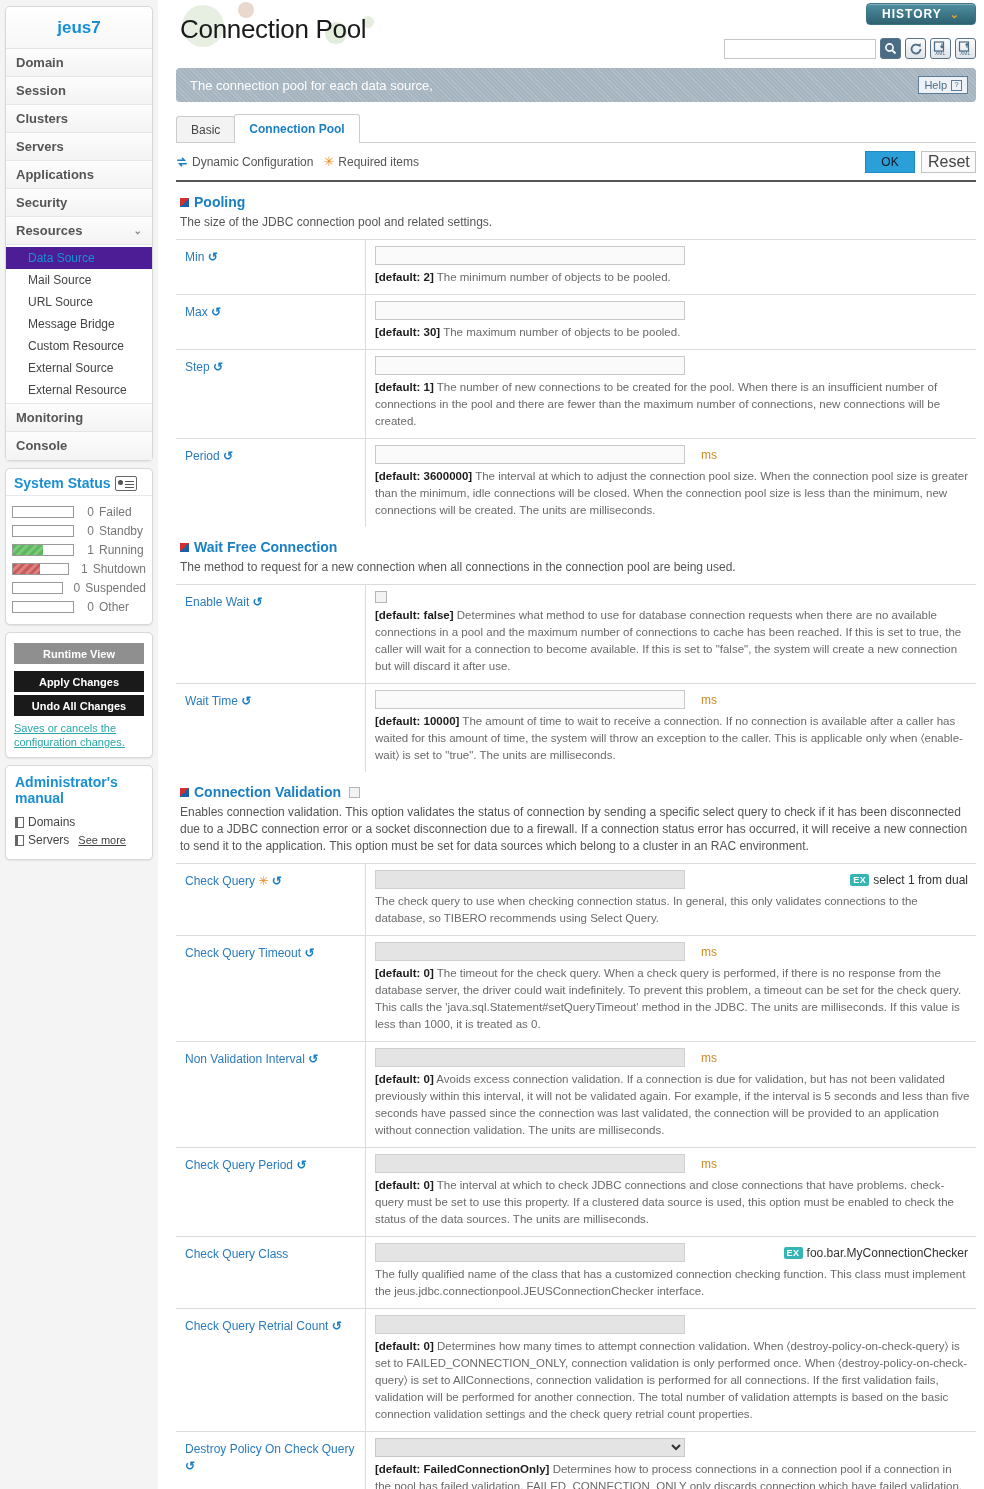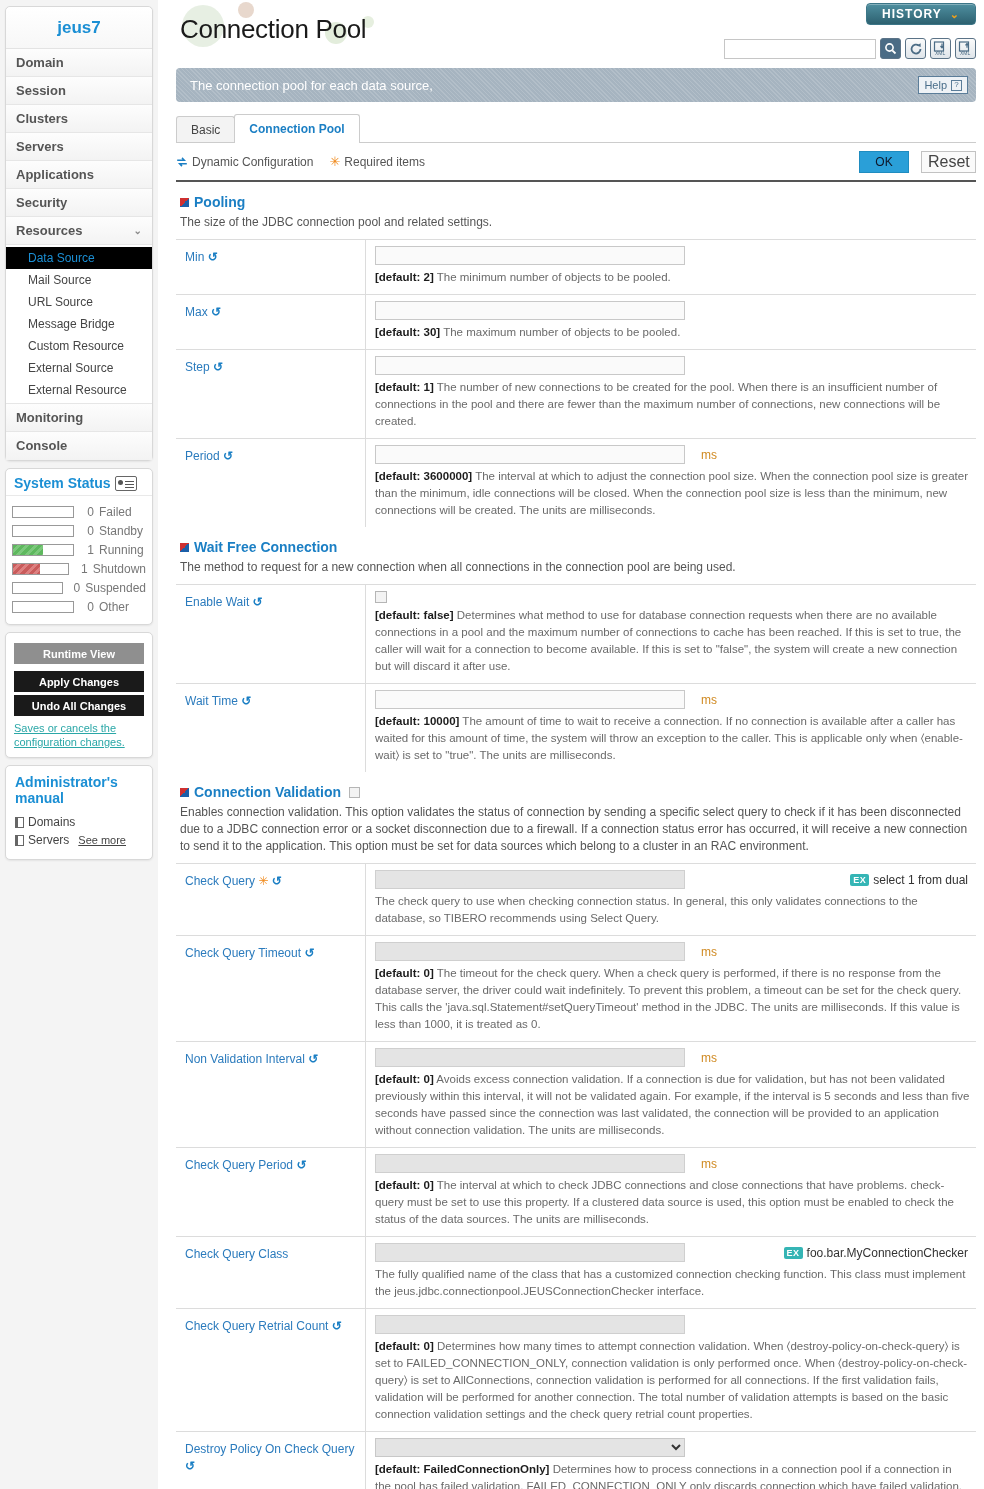--- a/index.html
+++ b/index.html
@@ -58,21 +58,21 @@
     font-size:10px; color:#888;
   }
   .subnav { background:#ffffff; border-bottom:1px solid #e6e6e6; padding:2px 0 2px 0; }
   .sub-item {
     height:22px; line-height:22px;
     padding-left:22px;
     font-size:12px;
     color:#444;
     cursor:pointer;
   }
-  .sub-item.active { background:#000000; color:#1b8fd4; }
+  .sub-item.active { background:#4c1d95; color:#1b8fd4; }
 
   
   .status-head {
     padding:6px 8px 4px 8px;
     color:#1b8fd4;
     font-size:14px; font-weight:bold;
     border-bottom:1px solid #e9e9e9;
     display:flex; align-items:center; gap:5px;
   }
   .monitor-ico {
@@ -242,21 +242,20 @@
     font-weight:bold;
     height:29px; line-height:28px;
     position:relative; z-index:2;
   }
   .tab-underline { height:1px; background:#ccc; margin:0 8px 0 6px; position:relative; top:-1px; }
 
   
   .legend-row {
     display:flex; align-items:center;
     padding:7px 8px 7px 6px;
-    gap:6px;
   }
   .legend-item { display:flex; align-items:center; gap:4px; font-size:12px; color:#555; margin-right:10px; }
   .dyn-ico {
     width:12px; height:12px; display:inline-block;
     color:#1b7fc4; font-size:12px; line-height:12px;
   }
   .req-ico { color:#f08a1c; font-size:13px; line-height:12px; }
   .btn-ok {
     margin-left:auto;
     width:50px; height:22px;

